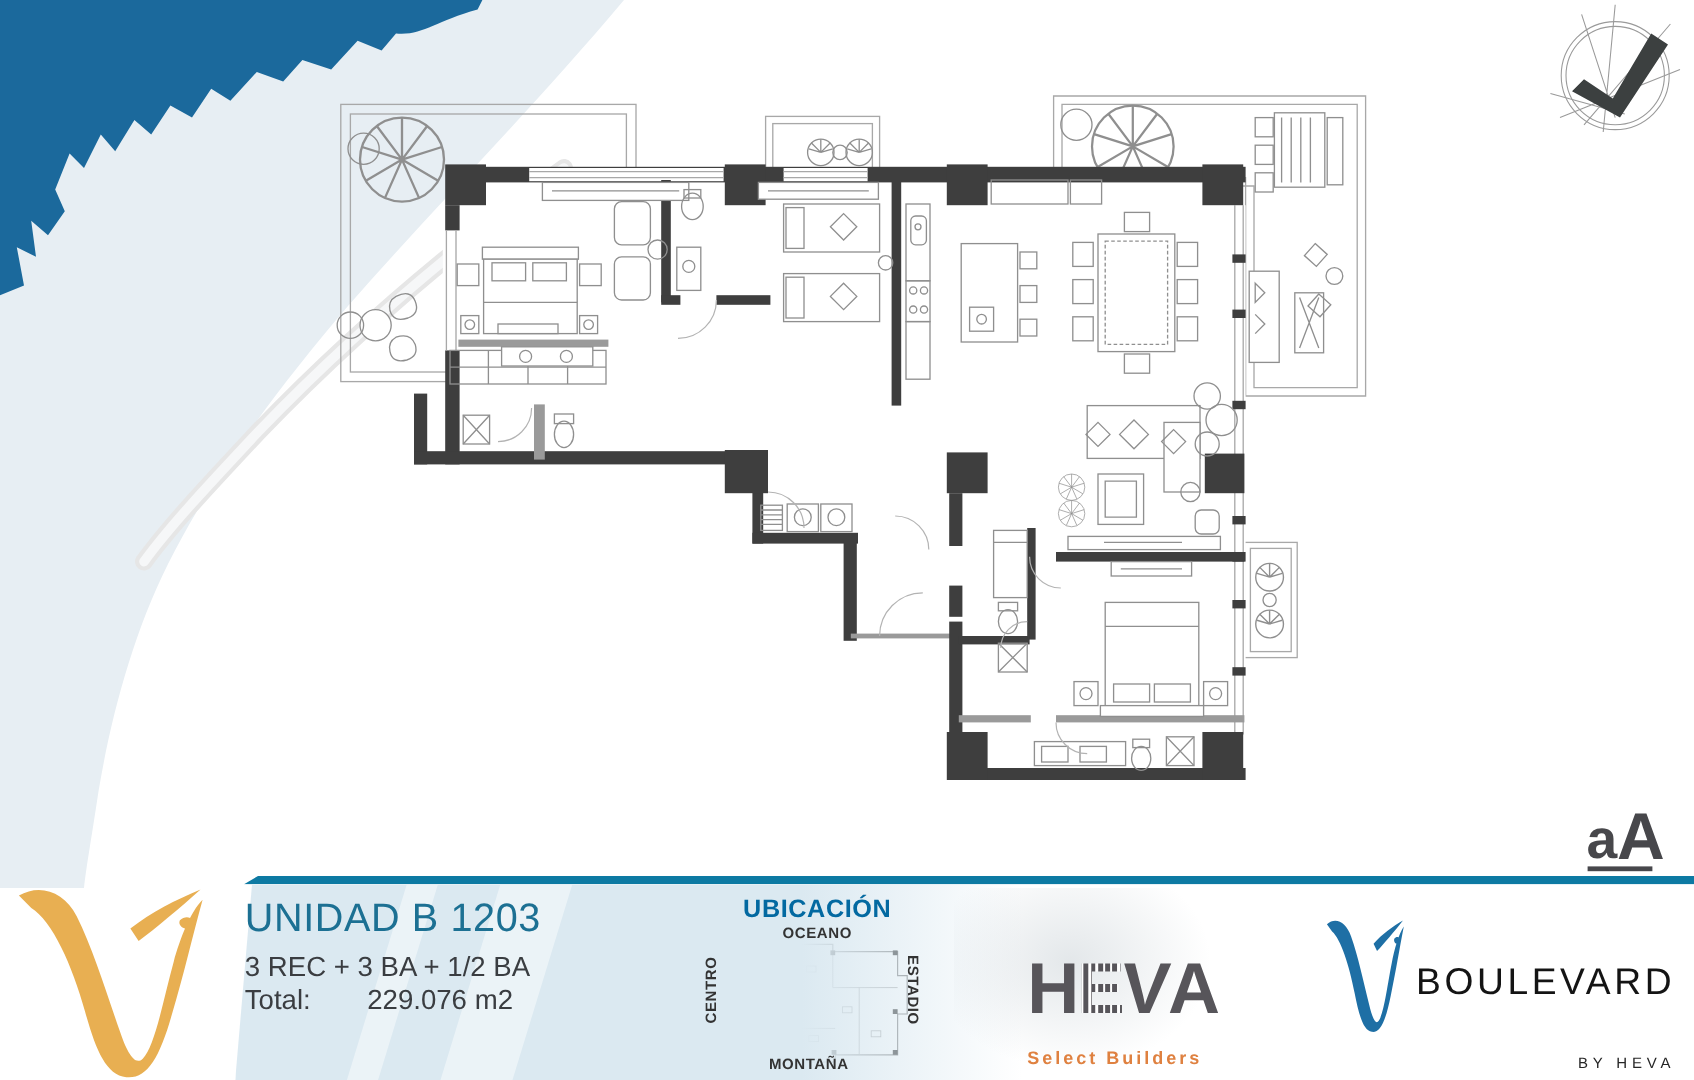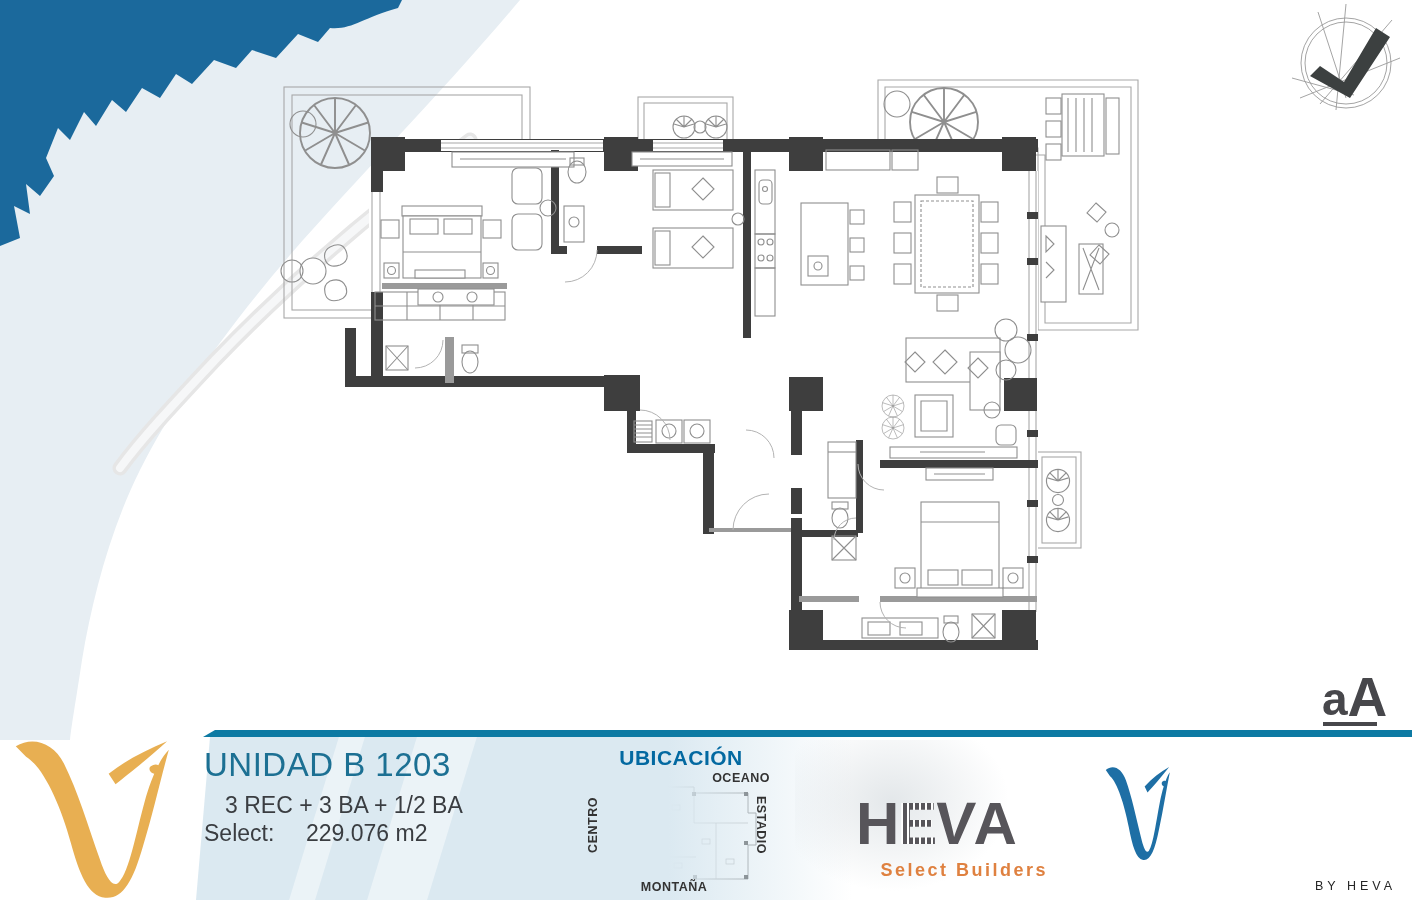--- a/index.html
+++ b/index.html
@@ -14,39 +14,39 @@
          background:linear-gradient(90deg,#dbe9f1 0%,#dbe9f1 72%,rgba(219,233,241,0) 100%);
          clip-path:polygon(14px 0,100% 0,100% 100%,0 100%);}
   .panel .streak{position:absolute;top:0;height:163px;background:rgba(255,255,255,.45);transform:skewX(-17deg);}
   .panel .s1{left:118px;width:26px;}
   .panel .s2{left:196px;width:60px;}
   .map-blob{position:absolute;left:795px;top:740px;width:215px;height:152px;
             background:radial-gradient(ellipse at 45% 40%,rgba(200,208,213,.5),rgba(200,208,213,0) 70%);}
 
   .unit-block{position:absolute;left:204px;top:746px;width:310px;}
   .unit-title{font-size:33px;font-weight:normal;color:#1c7093;letter-spacing:.5px;}
-  .unit-config{font-size:23px;color:#3a3d41;margin-top:8px;padding-left:21px;}
+  .unit-config{font-size:23px;color:#3a3d41;margin-top:8px;}
   .spec{font-size:23px;color:#3a3d41;margin-top:2px;display:flex;line-height:25px;}
   .spec .lbl{width:102px;}
 
   .ubic-title{position:absolute;left:592px;top:746px;width:178px;text-align:center;
               font-size:21px;font-weight:bold;color:#0369a1;letter-spacing:.5px;}
   .ubic-lbl{position:absolute;font-size:12.5px;font-weight:bold;color:#333;letter-spacing:.5px;text-align:center;}
-  .ubic-north{left:592px;top:771px;width:178px;text-align:right;}
+  .ubic-north{left:592px;top:771px;width:178px;}
   .ubic-south{left:585px;top:880px;width:178px;}
   .ubic-west{left:548px;top:818px;width:90px;transform:rotate(-90deg);}
   .ubic-east{left:716px;top:818px;width:90px;transform:rotate(90deg);}
 
   .heva{position:absolute;left:856px;top:794px;width:192px;}
   .heva-letters{font-size:60px;font-weight:bold;color:#57555a;letter-spacing:-2px;line-height:1;}
   .heva-letters span{display:inline-block;}
   .heva-e{color:transparent;background:repeating-linear-gradient(90deg,#57555a 0 4px,#ffffff 4px 6px);
           -webkit-background-clip:text;background-clip:text;}
   .heva-v{transform:skewX(-4deg);}
-  .heva-tag{margin-top:6px;text-align:right;font-size:18px;letter-spacing:2.5px;
+  .heva-tag{margin-top:20px;text-align:left;font-size:15px;letter-spacing:2.5px;
             color:#df8140;font-weight:bold;}
 
   .blvd-name{position:absolute;left:1180px;top:800px;font-size:31px;letter-spacing:3px;color:#141414;}
   .blvd-by{position:absolute;left:1178px;top:839px;width:218px;text-align:right;
            font-size:12.5px;letter-spacing:4px;color:#262626;margin-top:40px;}
 
   .aa{position:absolute;left:1322px;top:676px;display:flex;align-items:flex-end;color:#47474b;}
   .aa-a{font-size:46px;font-weight:bold;line-height:.82;}
   .aa-cap{font-size:55px;font-weight:bold;line-height:.78;}
   .aa-line{position:absolute;left:1323px;top:722px;width:54px;height:4px;background:#47474b;}
@@ -393,38 +393,39 @@
   <div class="panel">
     <div class="streak s1"></div>
     <div class="streak s2"></div>
   </div>
   <div class="map-blob"></div>
 
   <div class="unit-block">
     <div class="unit-title">UNIDAD B 1203</div>
     <div class="unit-config">3 REC + 3 BA + 1/2 BA</div>
     <div class="spec">
-      <span class="lbl">Select:</span>
+      <span class="lbl">Total:</span>
       <span>229.076 m2</span>
     </div>
   </div>
 
   <div class="ubic-title">UBICACIÓN</div>
   <div class="ubic-lbl ubic-north">OCEANO</div>
   <div class="ubic-lbl ubic-south">MONTAÑA</div>
   <div class="ubic-lbl ubic-west">CENTRO</div>
   <div class="ubic-lbl ubic-east">ESTADIO</div>
 
   <div class="heva">
     <div class="heva-letters">
       <span>H</span><span class="heva-e">E</span><span class="heva-v">V</span><span class="heva-a">A</span>
     </div>
     <div class="heva-tag">Select Builders</div>
   </div>
 
+  <div class="blvd-name">BOULEVARD</div>
   <div class="blvd-by">BY HEVA</div>
 
   <div class="aa">
     <span class="aa-a">a</span>
       <span class="aa-cap">A</span>
   </div>
   <div class="aa-line"></div>
 
 </div>
 

